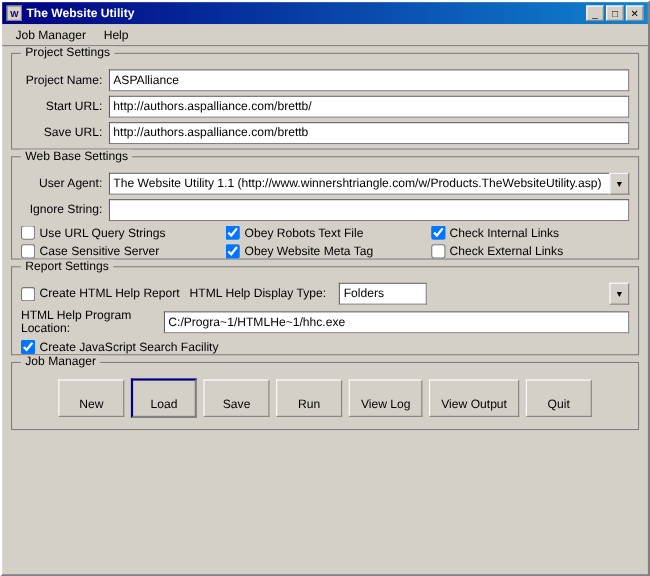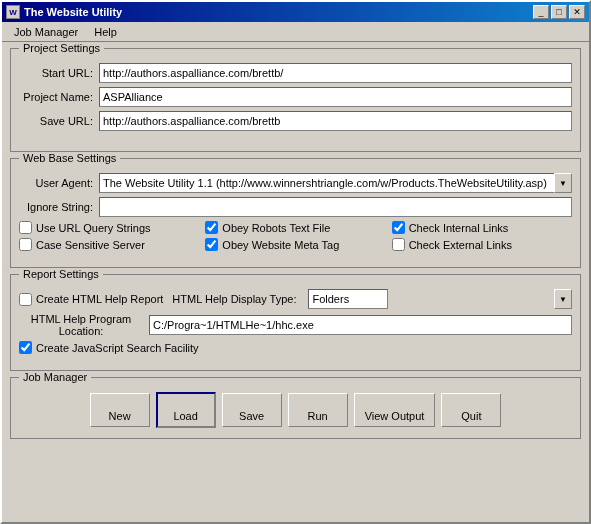--- a/index.html
+++ b/index.html
@@ -98,21 +98,21 @@
       flex-direction: column;
       gap: 6px;
       overflow: hidden;
     }
 
     
     .group-box {
       border: 1px solid #808080;
       border-top: 1px solid #808080;
       position: relative;
-      padding: 14px 8px 16px 8px;
+      padding: 14px 8px 0 8px;
       background: #d4d0c8;
     }
 
     .group-label {
       position: absolute;
       top: -7px;
       left: 8px;
       background: #d4d0c8;
       padding: 0 4px;
       font-size: 11px;
@@ -128,21 +128,21 @@
     .form-label {
       width: 80px;
       text-align: right;
       padding-right: 6px;
       font-size: 11px;
       flex-shrink: 0;
     }
 
     .form-label-wide {
       width: 130px;
-      text-align: center;
+      text-align: left;
       padding-right: 6px;
       font-size: 11px;
       flex-shrink: 0;
     }
 
     .text-input {
       flex: 1;
       height: 20px;
       border: 1px solid #808080;
       border-top-color: #606060;
@@ -301,27 +301,27 @@
     <div class="menu-item">Job Manager</div>
     <div class="menu-item">Help</div>
   </div>
 
   <div class="content">
 
     <div class="group-box">
       <span class="group-label">Project Settings</span>
 
       <div class="form-row">
+        <label class="form-label">Project Name:</label>
+        <input class="text-input" type="text" value="ASPAlliance" style="">
+      </div>
+
+      <div class="form-row">
         <label class="form-label">Start URL:</label>
         <input class="text-input" type="text" value="http://authors.aspalliance.com/brettb/" style="">
-      </div>
-
-      <div class="form-row">
-        <label class="form-label">Project Name:</label>
-        <input class="text-input" type="text" value="ASPAlliance" style="">
       </div>
 
       <div class="form-row">
         <label class="form-label">Save URL:</label>
         <input class="text-input" type="text" value="http://authors.aspalliance.com/brettb" style="">
       </div>
     </div>
 
     <div class="group-box">
       <span class="group-label">Web Base Settings</span>
@@ -393,19 +393,20 @@
       </div>
     </div>
 
     <div class="bottom-group">
       <span class="bottom-label">Job Manager</span>
       <div class="button-bar">
         <button class="btn">New</button>
         <button class="btn btn-default">Load</button>
         <button class="btn">Save</button>
         <button class="btn">Run</button>
+        <button class="btn">View Log</button>
         <button class="btn">View Output</button>
         <button class="btn">Quit</button>
       </div>
     </div>
 
   </div>
 </div>
 
 </body></html>

